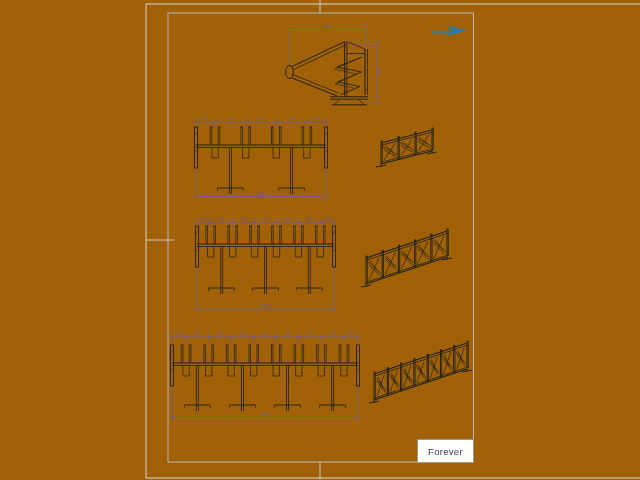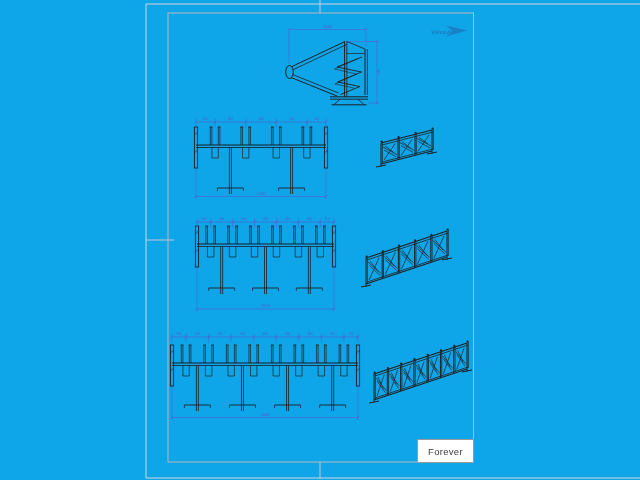--- a/index.html
+++ b/index.html
@@ -1,16 +1,16 @@
 <!DOCTYPE html>
 <html><head>
 <meta charset="utf-8">
 <style>
   html,body{margin:0;padding:0;background:#ffffff;}
-  .canvas{position:relative;width:640px;height:480px;background:#0ea5e9;overflow:hidden;
+  .canvas{position:relative;width:640px;height:480px;background:#a16207;overflow:hidden;
           font-family:"Liberation Sans",sans-serif;}
   #cad{position:absolute;left:0;top:0;}
   svg text{font-family:"Liberation Sans",sans-serif;}
   .title-block{position:absolute;left:417px;top:439px;width:55px;height:22px;
                border:1px solid #9a9a9a;background:#ffffff;display:flex;
                align-items:center;justify-content:center;}
   .title-block span{font-size:9.5px;color:#3c3c3c;letter-spacing:.3px;}
 </style>
 </head>
 <body>

